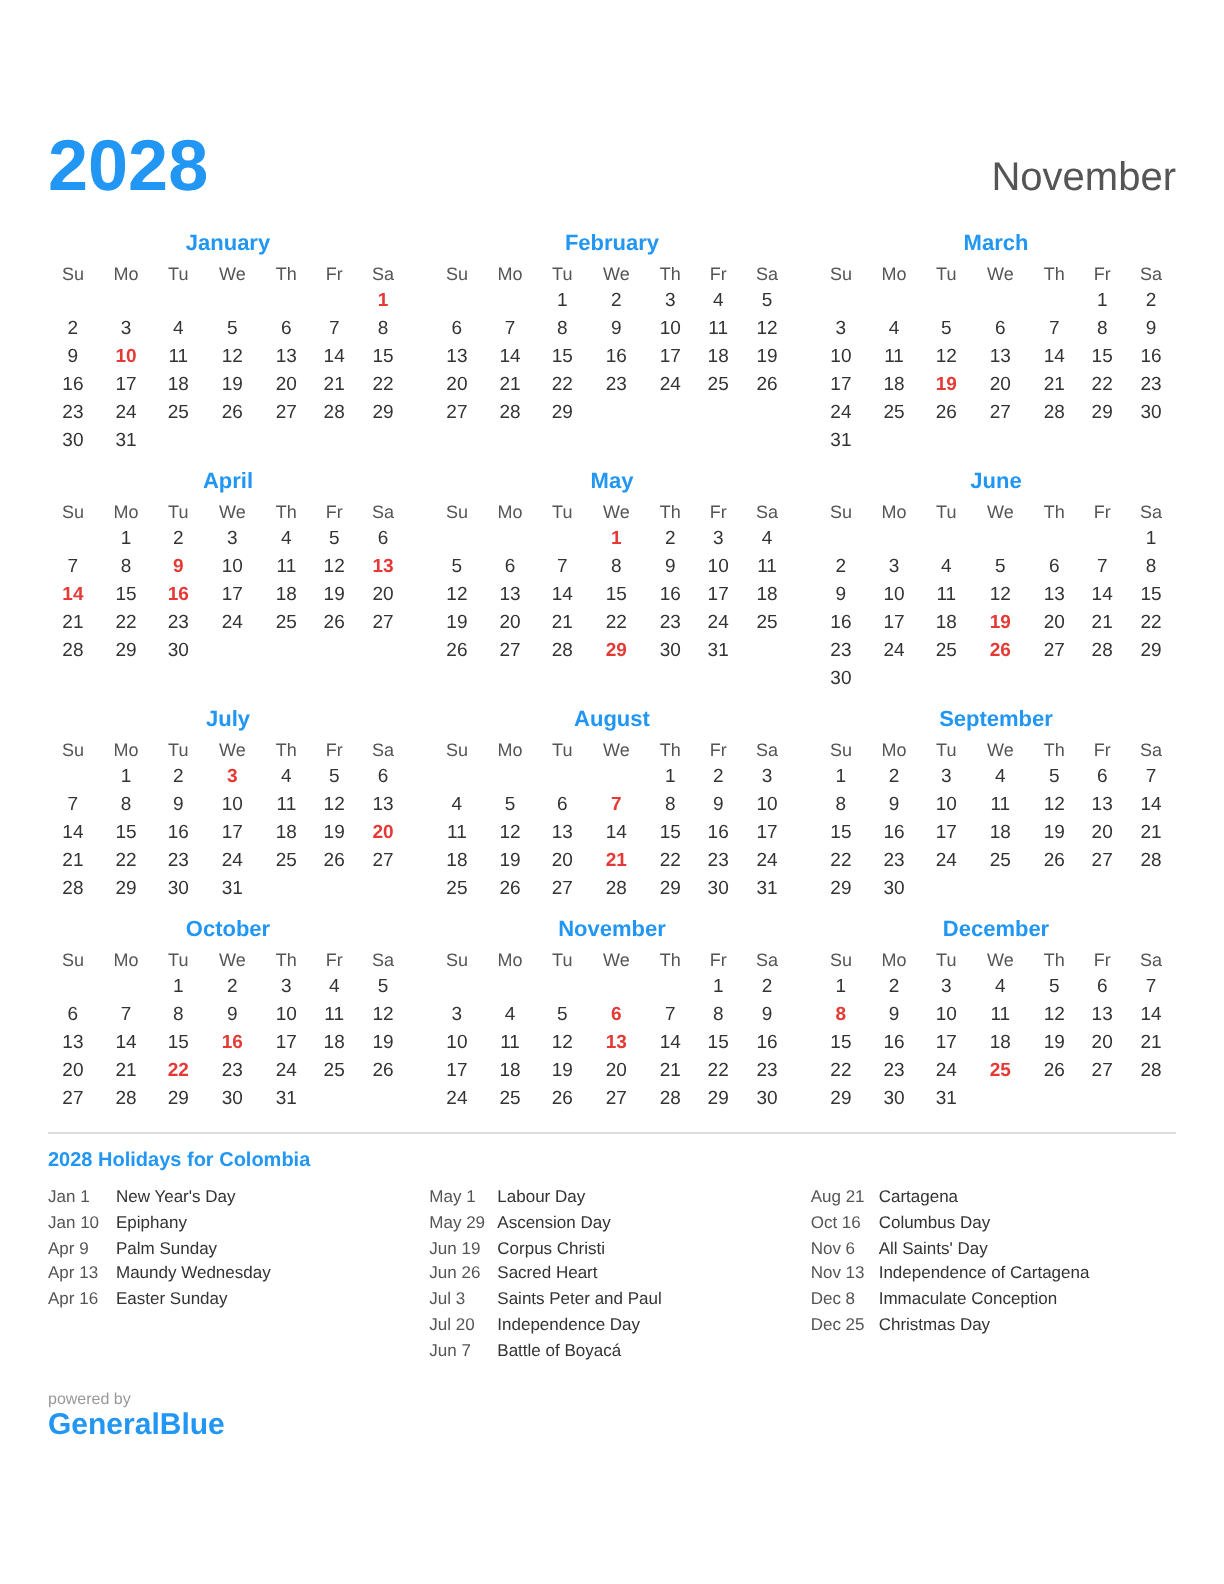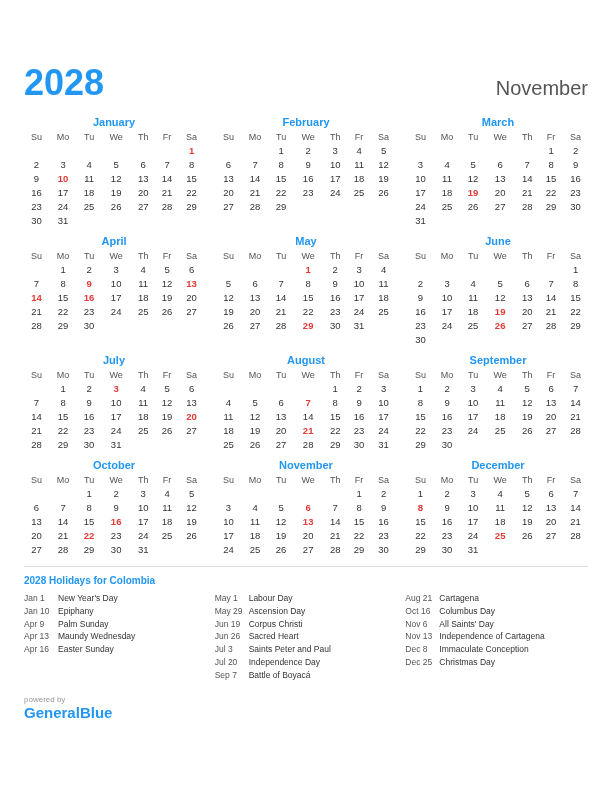--- a/index.html
+++ b/index.html
@@ -951,21 +951,21 @@
         </div>
         <div class="holiday-item">
           <span class="holiday-date">Jul 3</span>
           <span class="holiday-name">Saints Peter and Paul</span>
         </div>
         <div class="holiday-item">
           <span class="holiday-date">Jul 20</span>
           <span class="holiday-name">Independence Day</span>
         </div>
         <div class="holiday-item">
-          <span class="holiday-date">Sep 7</span>
+          <span class="holiday-date">Jun 7</span>
           <span class="holiday-name">Battle of Boyacá</span>
         </div>
       </div>
       <div>
         <div class="holiday-item">
           <span class="holiday-date">Aug 21</span>
           <span class="holiday-name">Cartagena</span>
         </div>
         <div class="holiday-item">
           <span class="holiday-date">Oct 16</span>

